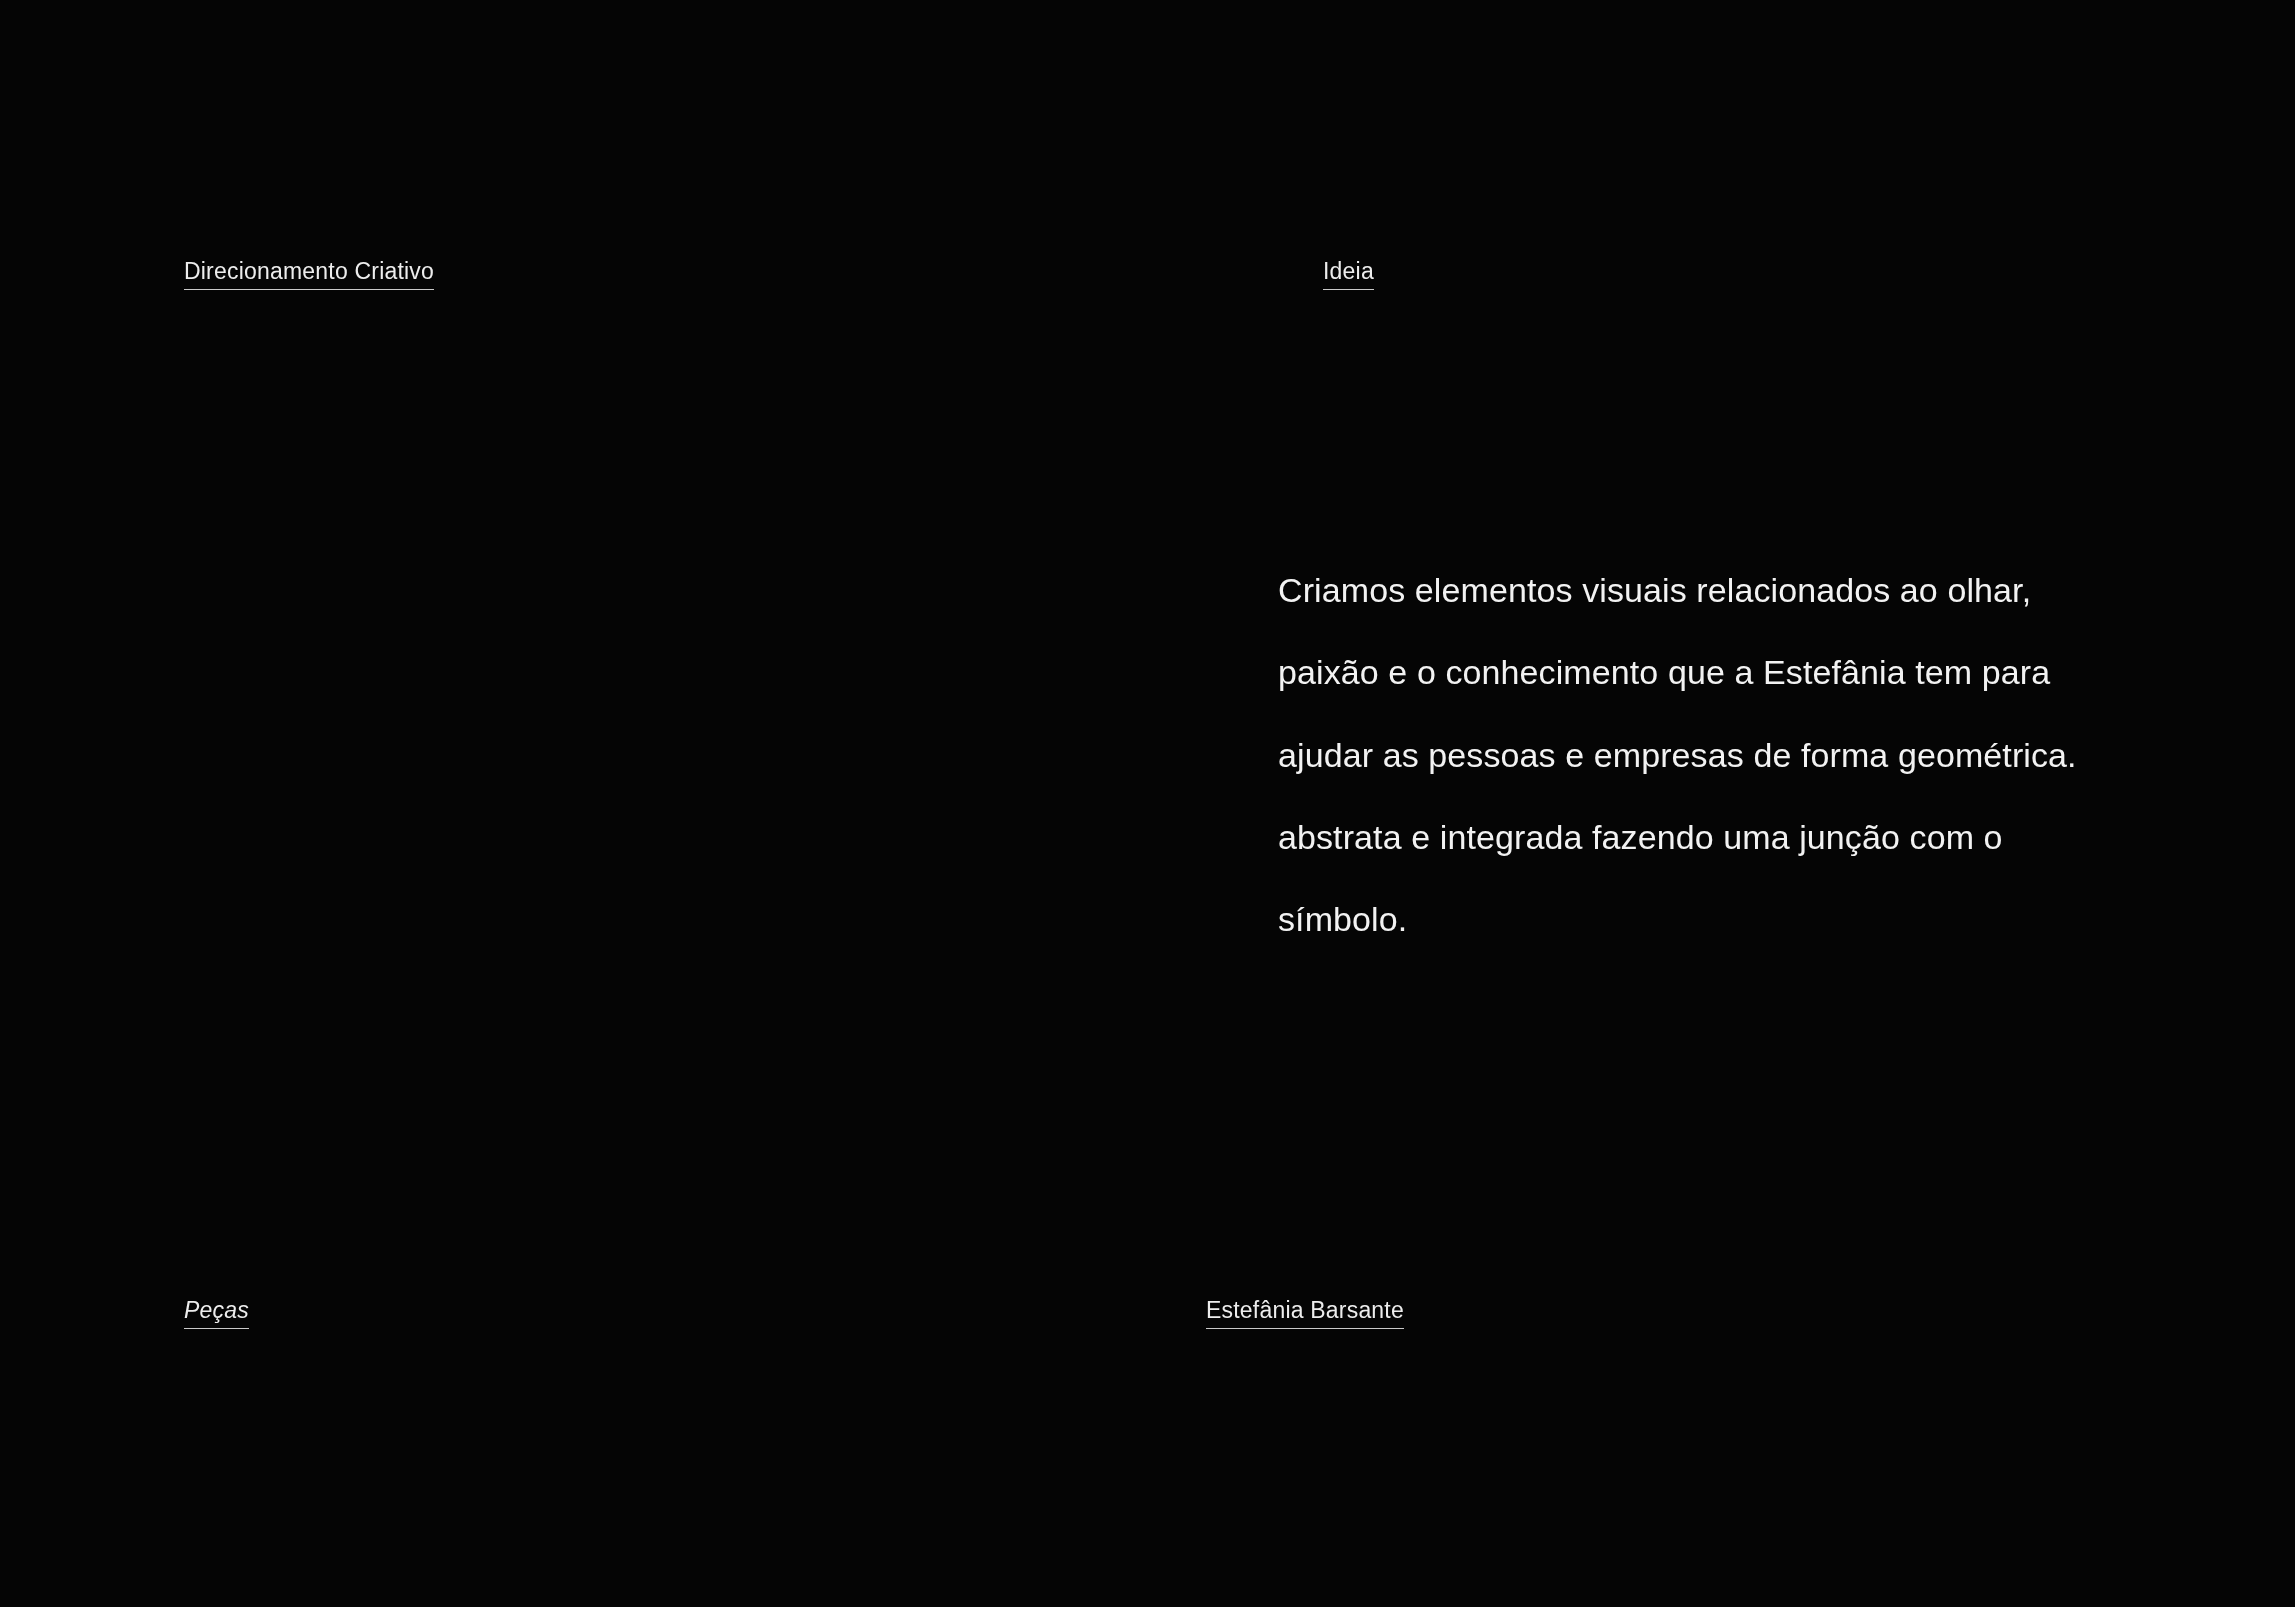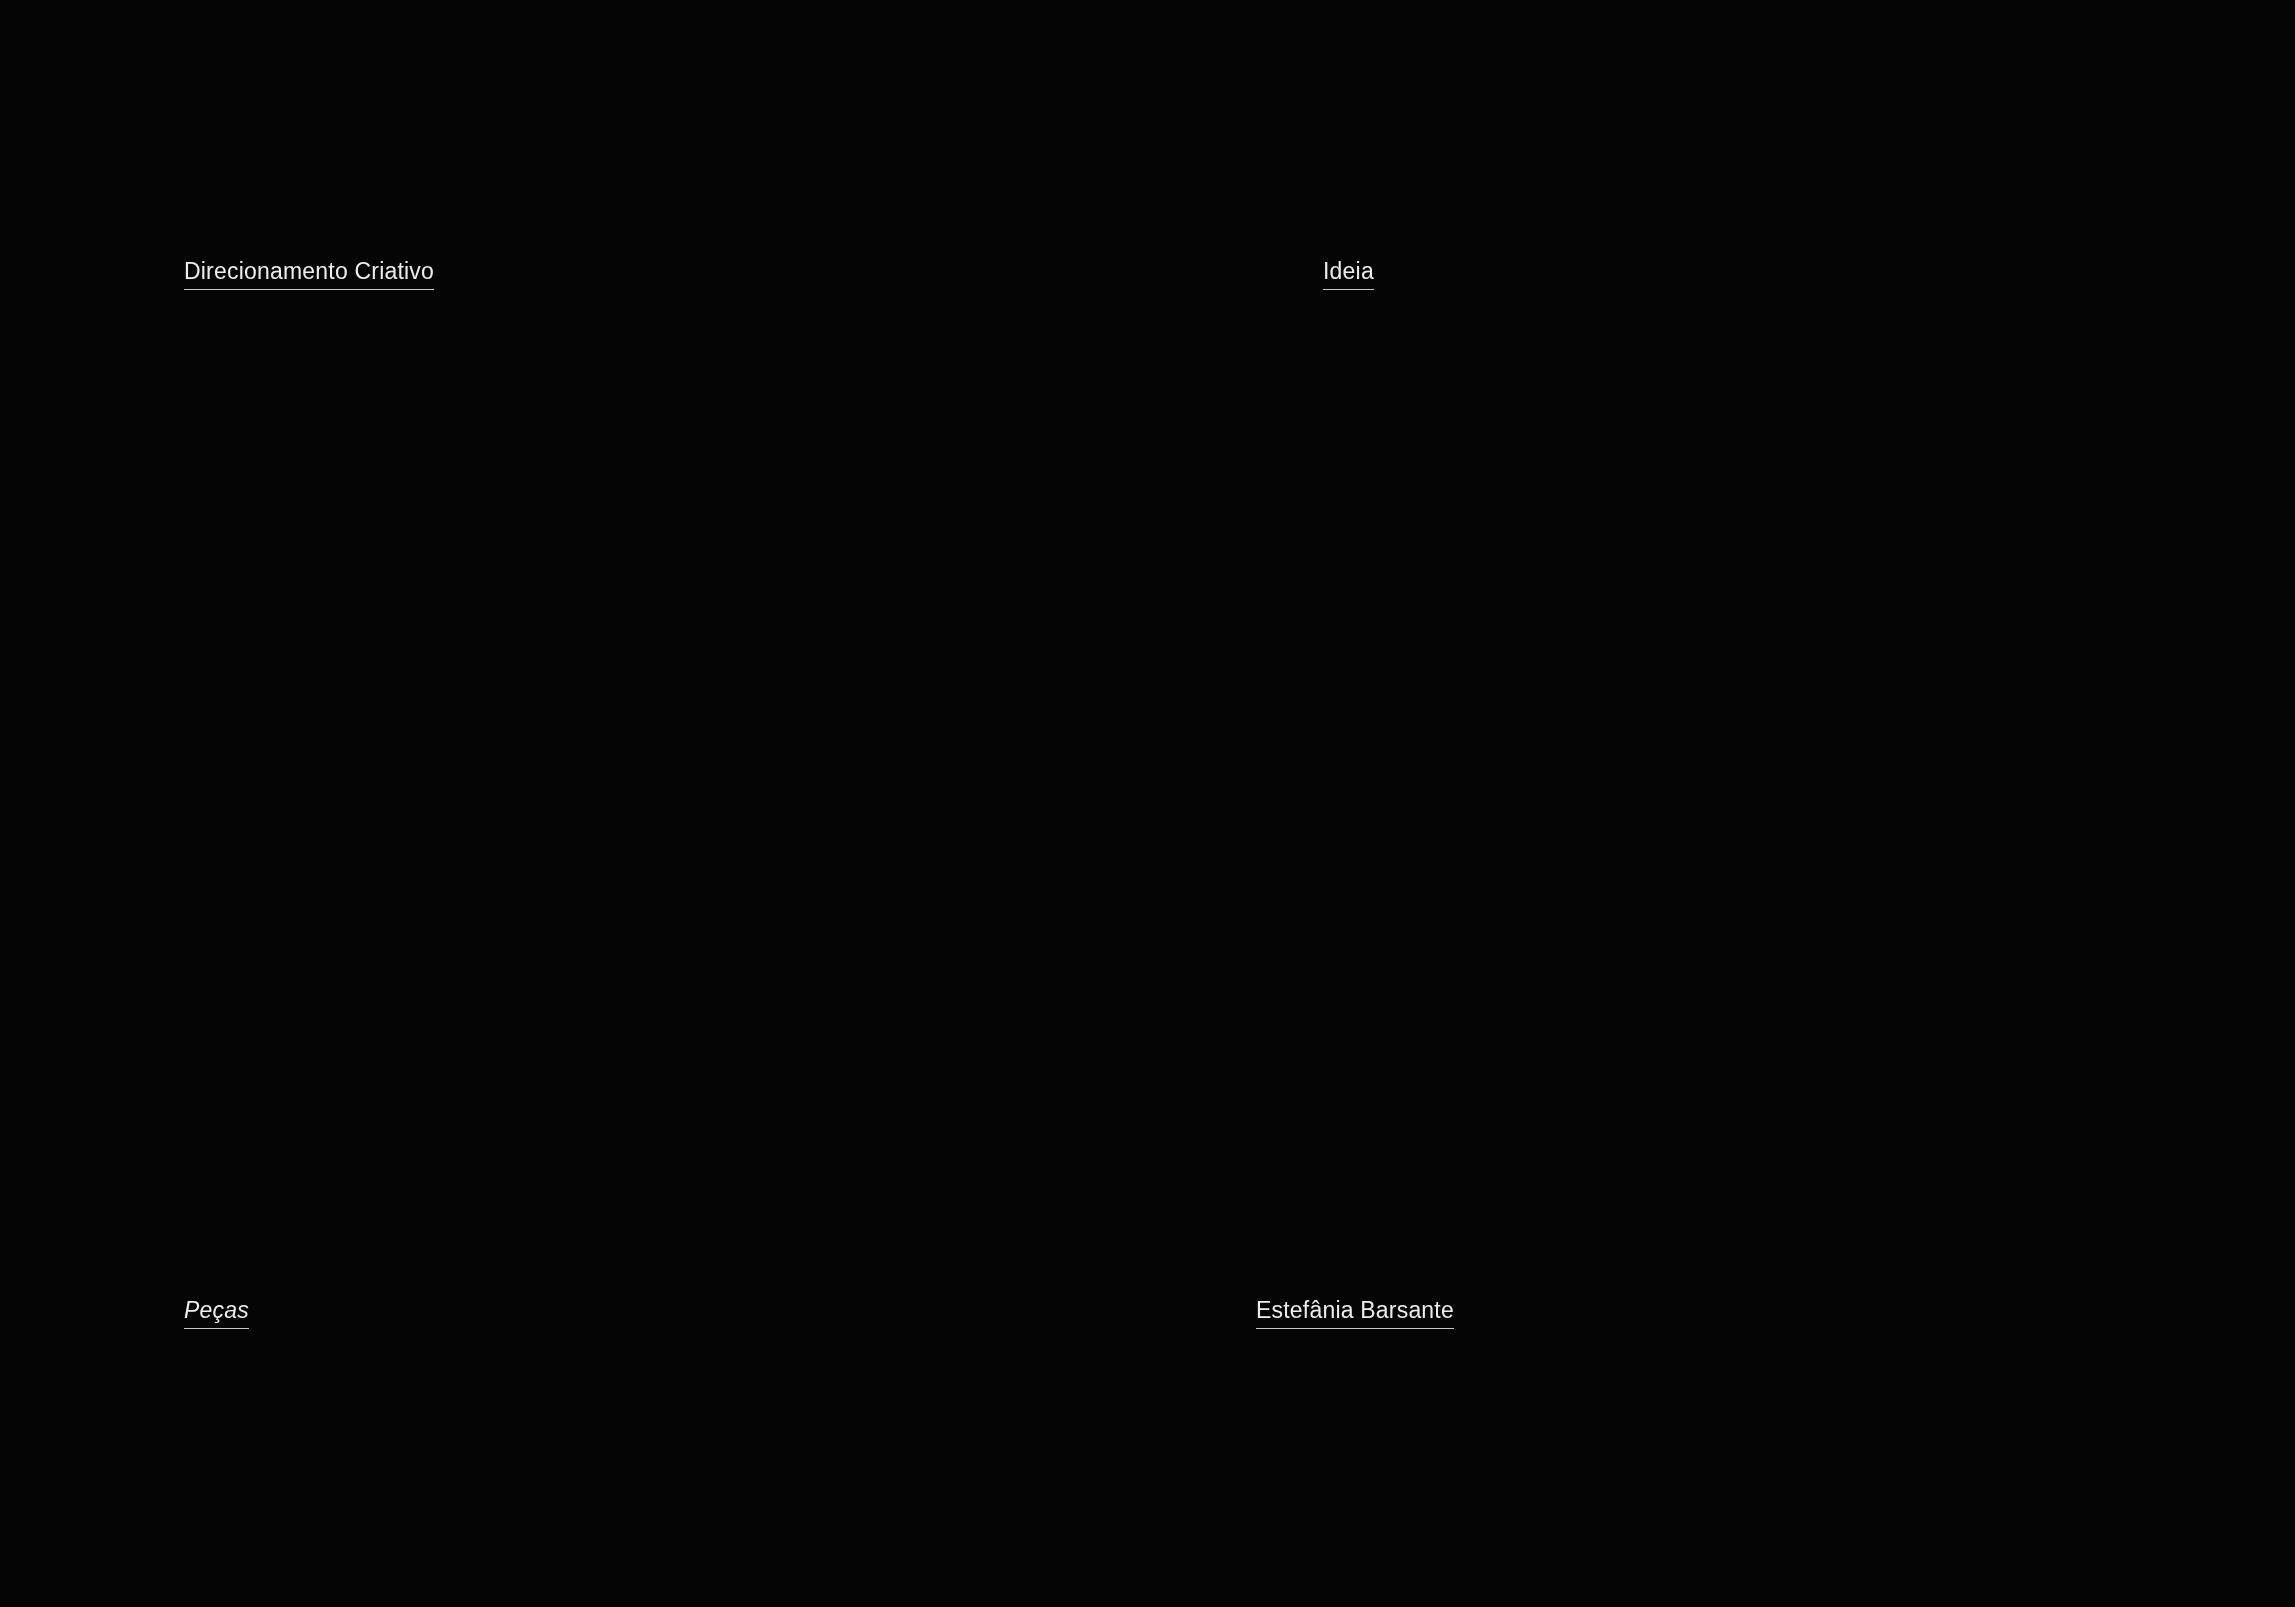--- a/index.html
+++ b/index.html
@@ -46,21 +46,21 @@
     left: 1278px;
     top: 259px;
     margin-left: 45px;
   }
   #label-pecas {
     left: 184px;
     top: 1298px;
     font-style: italic;
   }
   #label-estefania {
-    left: 1256px;
+    left: 1206px;
     top: 1298px;
   }
 
   
   .headline {
     position: absolute;
     left: 171px;
     top: 698px;
     font-size: 136px;
     font-weight: 300;
@@ -89,19 +89,22 @@
 </head>
 <body>
 
 <div class="page">
 
   <a class="label-link" id="label-direcionamento">Direcionamento Criativo</a>
 
   <a class="label-link" id="label-ideia">Ideia</a>
 
 
+  <div class="body-column">
+    <p class="body-paragraph">Criamos elementos visuais relacionados ao olhar, paixão e o conhecimento que a Estefânia tem para ajudar as pessoas e empresas de forma geométrica. abstrata e integrada fazendo uma junção com o símbolo.</p>
+  </div>
 
   <a class="label-link" id="label-pecas">Peças</a>
 
   <a class="label-link" id="label-estefania">Estefânia Barsante</a>
 
 </div>
 
 
 </body></html>

